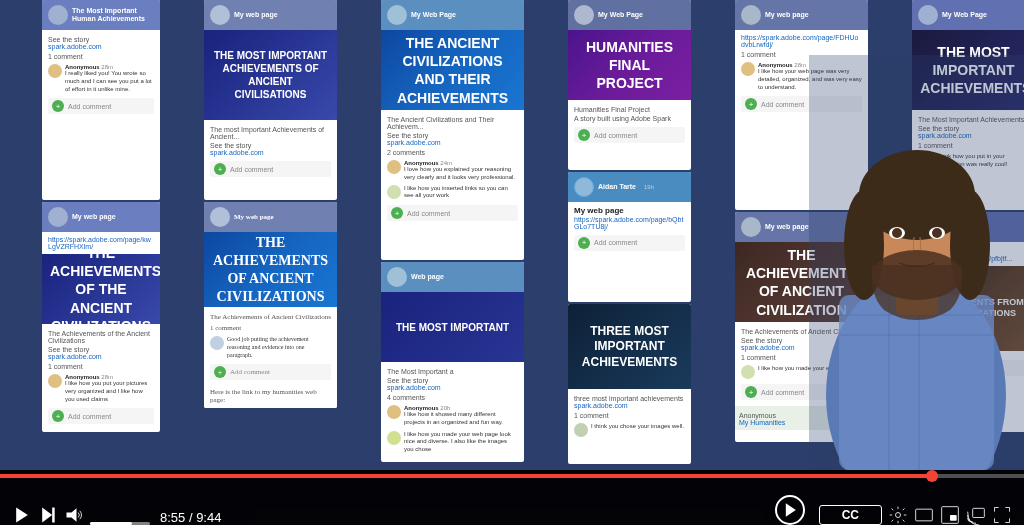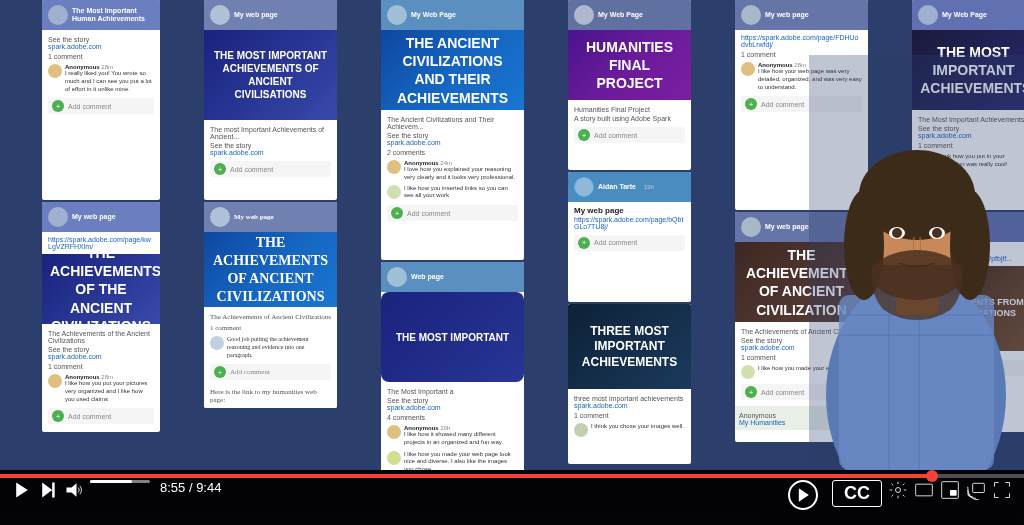--- a/index.html
+++ b/index.html
@@ -229,21 +229,21 @@
       left: 90%;
       transform: translate(-50%, -50%);
       width: 12px;
       height: 12px;
       border-radius: 50%;
       background: #f44336;
     }
 
     .controls-row {
       display: flex;
-      align-items: flex-start;
+      align-items: flex-end;
       padding: 0 12px;
       height: 45px;
       gap: 6px;
     }
 
     .ctrl-btn {
       color: #fff;
       cursor: pointer;
       display: flex;
       align-items: center;
@@ -429,21 +429,21 @@
             <div class="add-comment-label">Add comment</div>
           </div>
         </div>
       </div>
 
       <div class="card" style="min-height:200px;">
         <div class="card-header" style="background:#5a8fc0;">
           <div class="card-avatar" style="background:#a0c0d8;"></div>
           <div class="card-title-text">Web page</div>
         </div>
-        <div class="card-img" style="height:90px; background: linear-gradient(135deg, #1a237e 0%, #283593 100%); border-radius: 8px;">
+        <div class="card-img" style="height:70px; background: linear-gradient(135deg, #1a237e 0%, #283593 100%);">
           <div class="card-img-text large">The Most Important</div>
         </div>
         <div class="card-body">
           <div class="card-subtitle">The Most Important a</div>
           <div class="card-subtitle">See the story</div>
           <div class="card-link">spark.adobe.com</div>
           <div class="card-comment-count">4 comments</div>
           <div class="card-comment">
             <div class="comment-avatar" style="background:#e0c080;"></div>
             <div>
@@ -694,21 +694,21 @@
       <div class="time-display">8:55 / 9:44</div>
 
       <div class="spacer"></div>
 
       <div class="ctrl-btn" style="width:30px;height:30px;border:2px solid #fff;border-radius:50%;margin-right:8px;">
         <svg viewBox="0 0 24 24" width="14" height="14">
             <polygon points="7,4 19,12 7,20" fill="#fff"></polygon>
           </svg>
       </div>
 
-      <div class="ctrl-btn" style="font-size:18px;font-weight:bold;border:1px solid #fff;padding:2px 11px;border-radius:3px;">
+      <div class="ctrl-btn" style="font-size:12px;font-weight:bold;border:1px solid #fff;padding:2px 22px;border-radius:3px;">
         <span>CC</span>
       </div>
 
       <div class="ctrl-btn">
         <svg viewBox="0 0 24 24" width="20" height="20">
           <circle cx="12" cy="12" r="3" stroke="#fff" strokewidth="2" fill="none"></circle>
           <path d="M12 2 L12 5 M12 19 L12 22 M2 12 L5 12 M19 12 L22 12 M4.2 4.2 L6.3 6.3 M17.7 17.7 L19.8 19.8 M19.8 4.2 L17.7 6.3 M6.3 17.7 L4.2 19.8" stroke="#fff" strokewidth="2"></path>
         </svg>
       </div>
 

